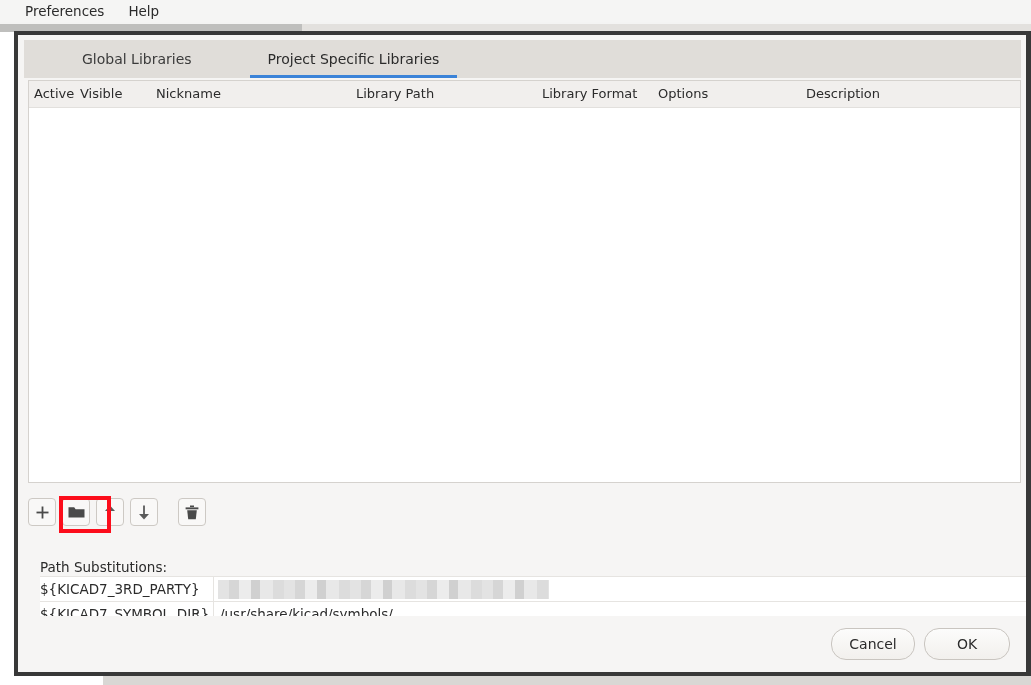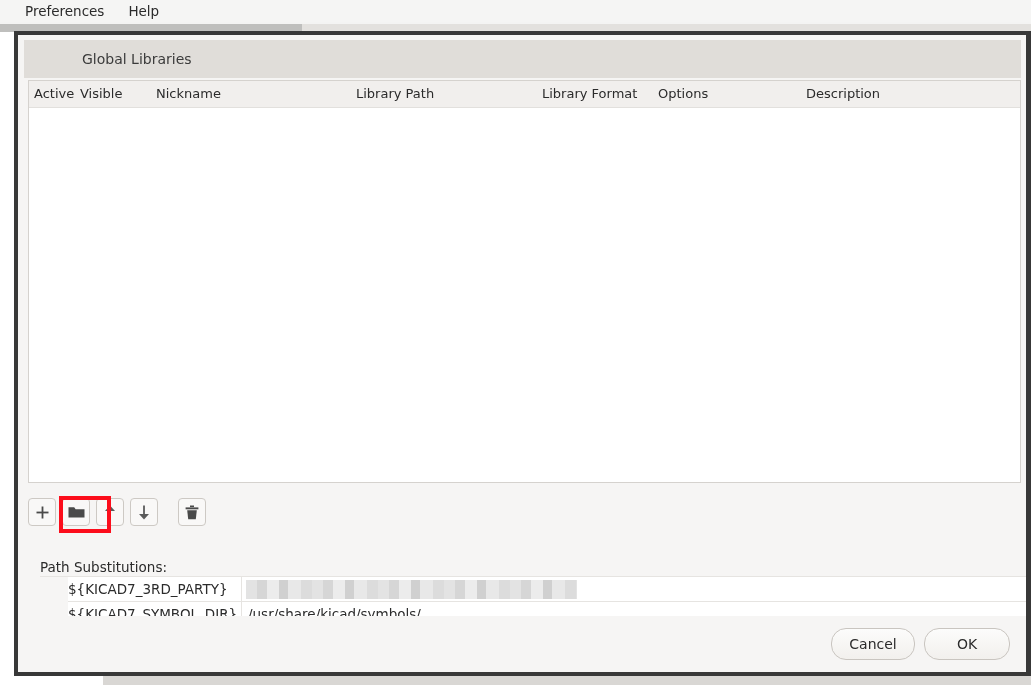--- a/index.html
+++ b/index.html
@@ -220,21 +220,20 @@
     border-top: 1px solid #e6e4e1;
     box-sizing: border-box;
   }
   .subs-row {
     display: flex;
     height: 25px;
     border-bottom: 1px solid #e6e4e1;
     background: #ffffff;
     align-items: center;
     box-sizing: border-box;
-    margin-left: 28px;
   }
   .subs-key {
     width: 174px;
     font-size: 13.5px;
     color: #2b2b2b;
     white-space: nowrap;
     border-right: 1px solid #e6e4e1;
     box-sizing: border-box;
     line-height: 24px;
     height: 25px;
@@ -308,20 +307,21 @@
 </div>
 
 <div class="bg-bottomstrip"></div>
 <div class="bg-bottomstrip-grey"></div>
 
 <div class="dialog">
   <div class="dialog-inner">
 
     <div class="tabbar">
       <div class="tab">Global Libraries</div>
+      <div class="tab active">Project Specific Libraries</div>
     </div>
 
     <div class="table-wrap">
       <div class="table-head">
         <div class="th" style="width:46px">Active</div>
         <div class="th" style="width:76px">Visible</div>
         <div class="th" style="width:200px">Nickname</div>
         <div class="th" style="width:186px">Library Path</div>
         <div class="th" style="width:116px">Library Format</div>
         <div class="th" style="width:148px">Options</div>

